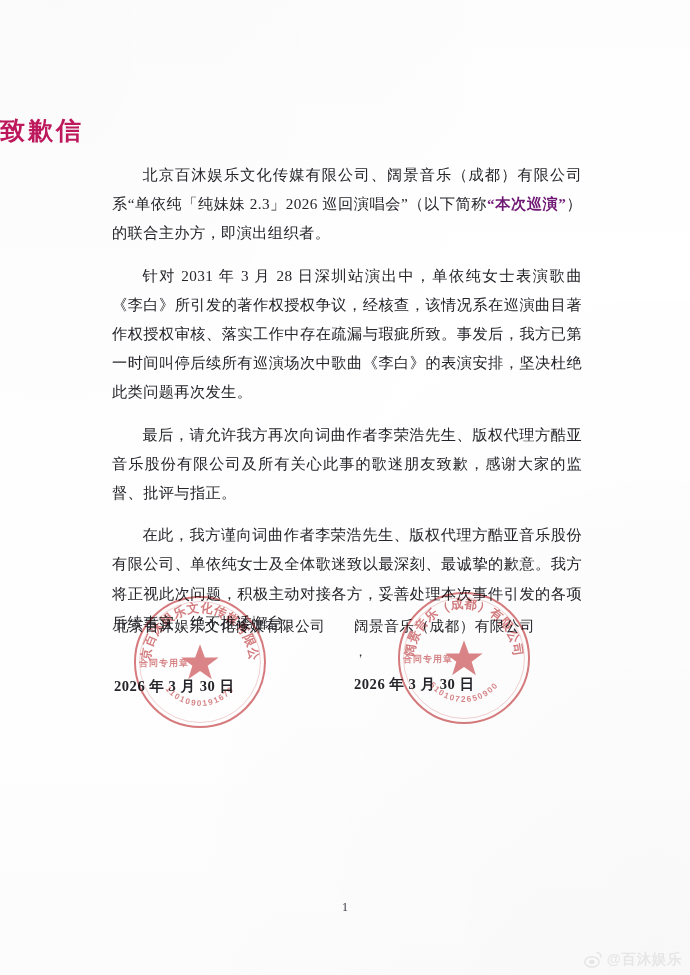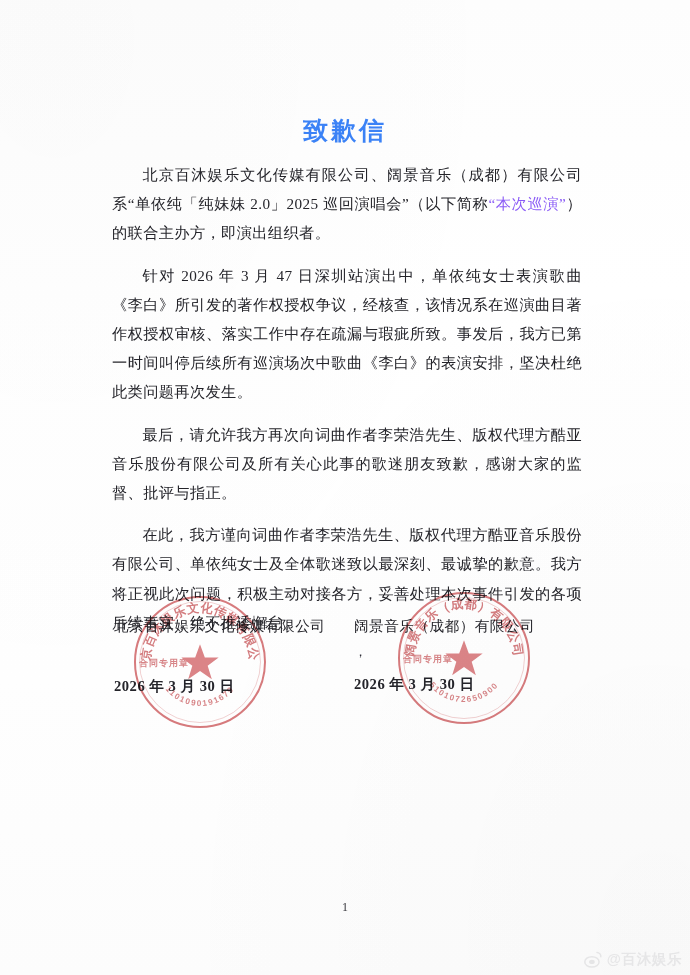--- a/index.html
+++ b/index.html
@@ -38,25 +38,25 @@
     width: 690px;
     height: 975px;
   }
 
   
   .doc-title {
     position: absolute;
     left: 0;
     top: 114px;
     width: 690px;
-    text-align: center;
+    text-align: left;
     font-size: 25px;
     font-weight: bold;
     letter-spacing: 3px;
-    color: #3b82f6;
+    color: #be185d;
     font-family: "Liberation Serif", "DejaVu Serif", serif;
   }
 
   
   .body-block {
     position: absolute;
     left: 112px;
     top: 160px;
     width: 470px;
   }
@@ -65,22 +65,22 @@
     font-size: 15.2px;
     line-height: 29.2px;
     color: #24242a;
     text-align: justify;
     text-justify: inter-ideograph;
     text-indent: 2em;
     letter-spacing: 0.4px;
     font-family: "Liberation Serif", "DejaVu Serif", serif;
   }
   p.para b {
-    font-weight: normal;
-    color: #8b5cf6;
+    font-weight: bold;
+    color: #701a75;
   }
 
   
   .sig-area {
     position: absolute;
     left: 112px;
     top: 605px;
     width: 470px;
     height: 130px;
   }
@@ -205,23 +205,23 @@
 <body>
 
 <div class="page"></div>
 
 <div class="content">
 
   <div class="doc-title">致歉信</div>
 
   <div class="body-block">
     <p class="para">
-      <span>北京百沐娱乐文化传媒有限公司、阔景音乐（成都）有限公司系“单依纯「纯妹妹 2.0」2025 巡回演唱会”（以下简称</span><b>“本次巡演”</b><span>）的联合主办方，即演出组织者。</span>
+      <span>北京百沐娱乐文化传媒有限公司、阔景音乐（成都）有限公司系“单依纯「纯妹妹 2.3」2026 巡回演唱会”（以下简称</span><b>“本次巡演”</b><span>）的联合主办方，即演出组织者。</span>
     </p>
-    <p class="para">针对 2026 年 3 月 47 日深圳站演出中，单依纯女士表演歌曲《李白》所引发的著作权授权争议，经核查，该情况系在巡演曲目著作权授权审核、落实工作中存在疏漏与瑕疵所致。事发后，我方已第一时间叫停后续所有巡演场次中歌曲《李白》的表演安排，坚决杜绝此类问题再次发生。</p>
+    <p class="para">针对 2031 年 3 月 28 日深圳站演出中，单依纯女士表演歌曲《李白》所引发的著作权授权争议，经核查，该情况系在巡演曲目著作权授权审核、落实工作中存在疏漏与瑕疵所致。事发后，我方已第一时间叫停后续所有巡演场次中歌曲《李白》的表演安排，坚决杜绝此类问题再次发生。</p>
     <p class="para">最后，请允许我方再次向词曲作者李荣浩先生、版权代理方酷亚音乐股份有限公司及所有关心此事的歌迷朋友致歉，感谢大家的监督、批评与指正。</p>
     <p class="para">在此，我方谨向词曲作者李荣浩先生、版权代理方酷亚音乐股份有限公司、单依纯女士及全体歌迷致以最深刻、最诚挚的歉意。我方将正视此次问题，积极主动对接各方，妥善处理本次事件引发的各项后续事宜，绝不推诿懈怠。</p>
   </div>
 
   <div class="sig-area">
 
     <div class="sig-col sig-left">
       <span class="sig-name">北京百沐娱乐文化传媒有限公司</span>
       <span class="sig-date">2026 年 3 月 30 日</span>
     </div>

